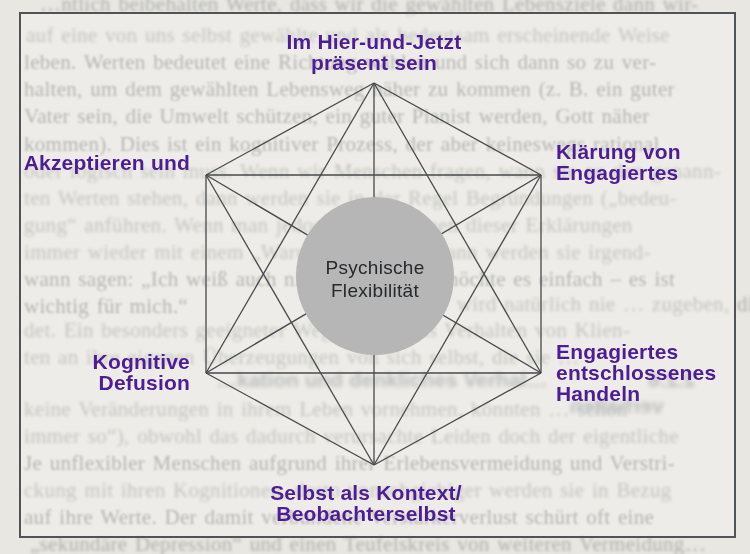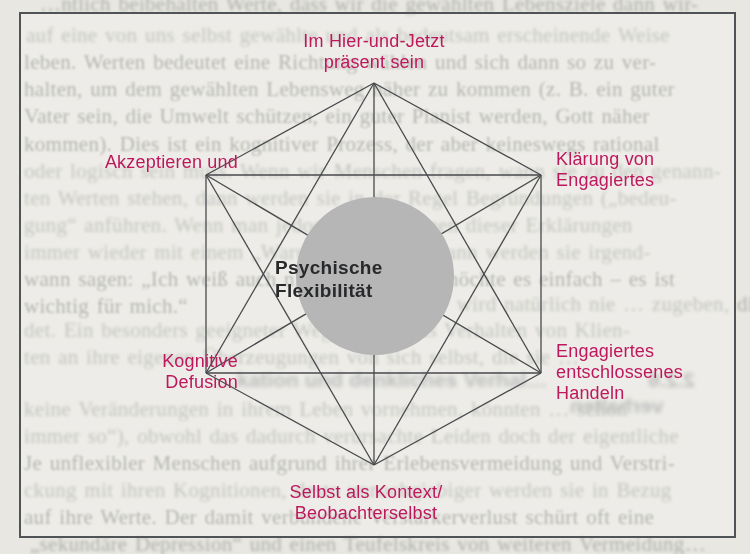--- a/index.html
+++ b/index.html
@@ -30,30 +30,31 @@
   .frame{
     position:absolute;left:19px;top:12px;width:713px;height:522px;
     border:2px solid #515456;background:rgba(252,252,249,.28);
   }
 
   .hex{position:absolute;left:0;top:0;}
 
   
   .lbl{
     position:absolute;
-    font-size:18px;line-height:21px;color:#be185d;
+    font-size:21px;line-height:21px;color:#4c1d95;
     letter-spacing:.2px;
+    font-weight:bold;
   }
   .lbl.t-c{text-align:center;}
-  .lbl.t-r{text-align:right;padding-left:48px;}
+  .lbl.t-r{text-align:right;}
   .lbl.t-l{text-align:left;}
 
   .center-lbl{
     position:absolute;left:275px;top:256px;width:200px;
-    font-weight:bold;font-size:19px;line-height:23px;
+    text-align:center;font-weight:normal;font-size:19px;line-height:23px;
     color:#28292b;letter-spacing:.3px;
   }
 </style>
 </head>
 <body>
 
 <div class="page">
 
   <div>
     <div class="bgl light" style="left:40px;top:-8px;">…ntlich beibehalten Werte, dass wir die gewählten Lebensziele dann wir-</div>
@@ -107,21 +108,21 @@
 
   <div class="lbl t-c" style="left:254px;top:31px;width:240px;">
     <div>Im Hier-und-Jetzt</div>
     <div>präsent sein</div>
   </div>
 
   <div class="lbl t-r" style="left:20px;top:152px;width:170px;">
     <div>Akzeptieren und</div>
   </div>
 
-  <div class="lbl t-l" style="left:556px;top:149px;width:185px;">
+  <div class="lbl t-l" style="left:556px;top:141px;width:185px;">
     <div>Klärung von</div>
     <div>Engagiertes</div>
   </div>
 
   <div class="lbl t-l" style="left:556px;top:341px;width:190px;">
     <div>Engagiertes</div>
     <div>entschlossenes</div>
     <div>Handeln</div>
   </div>
 

